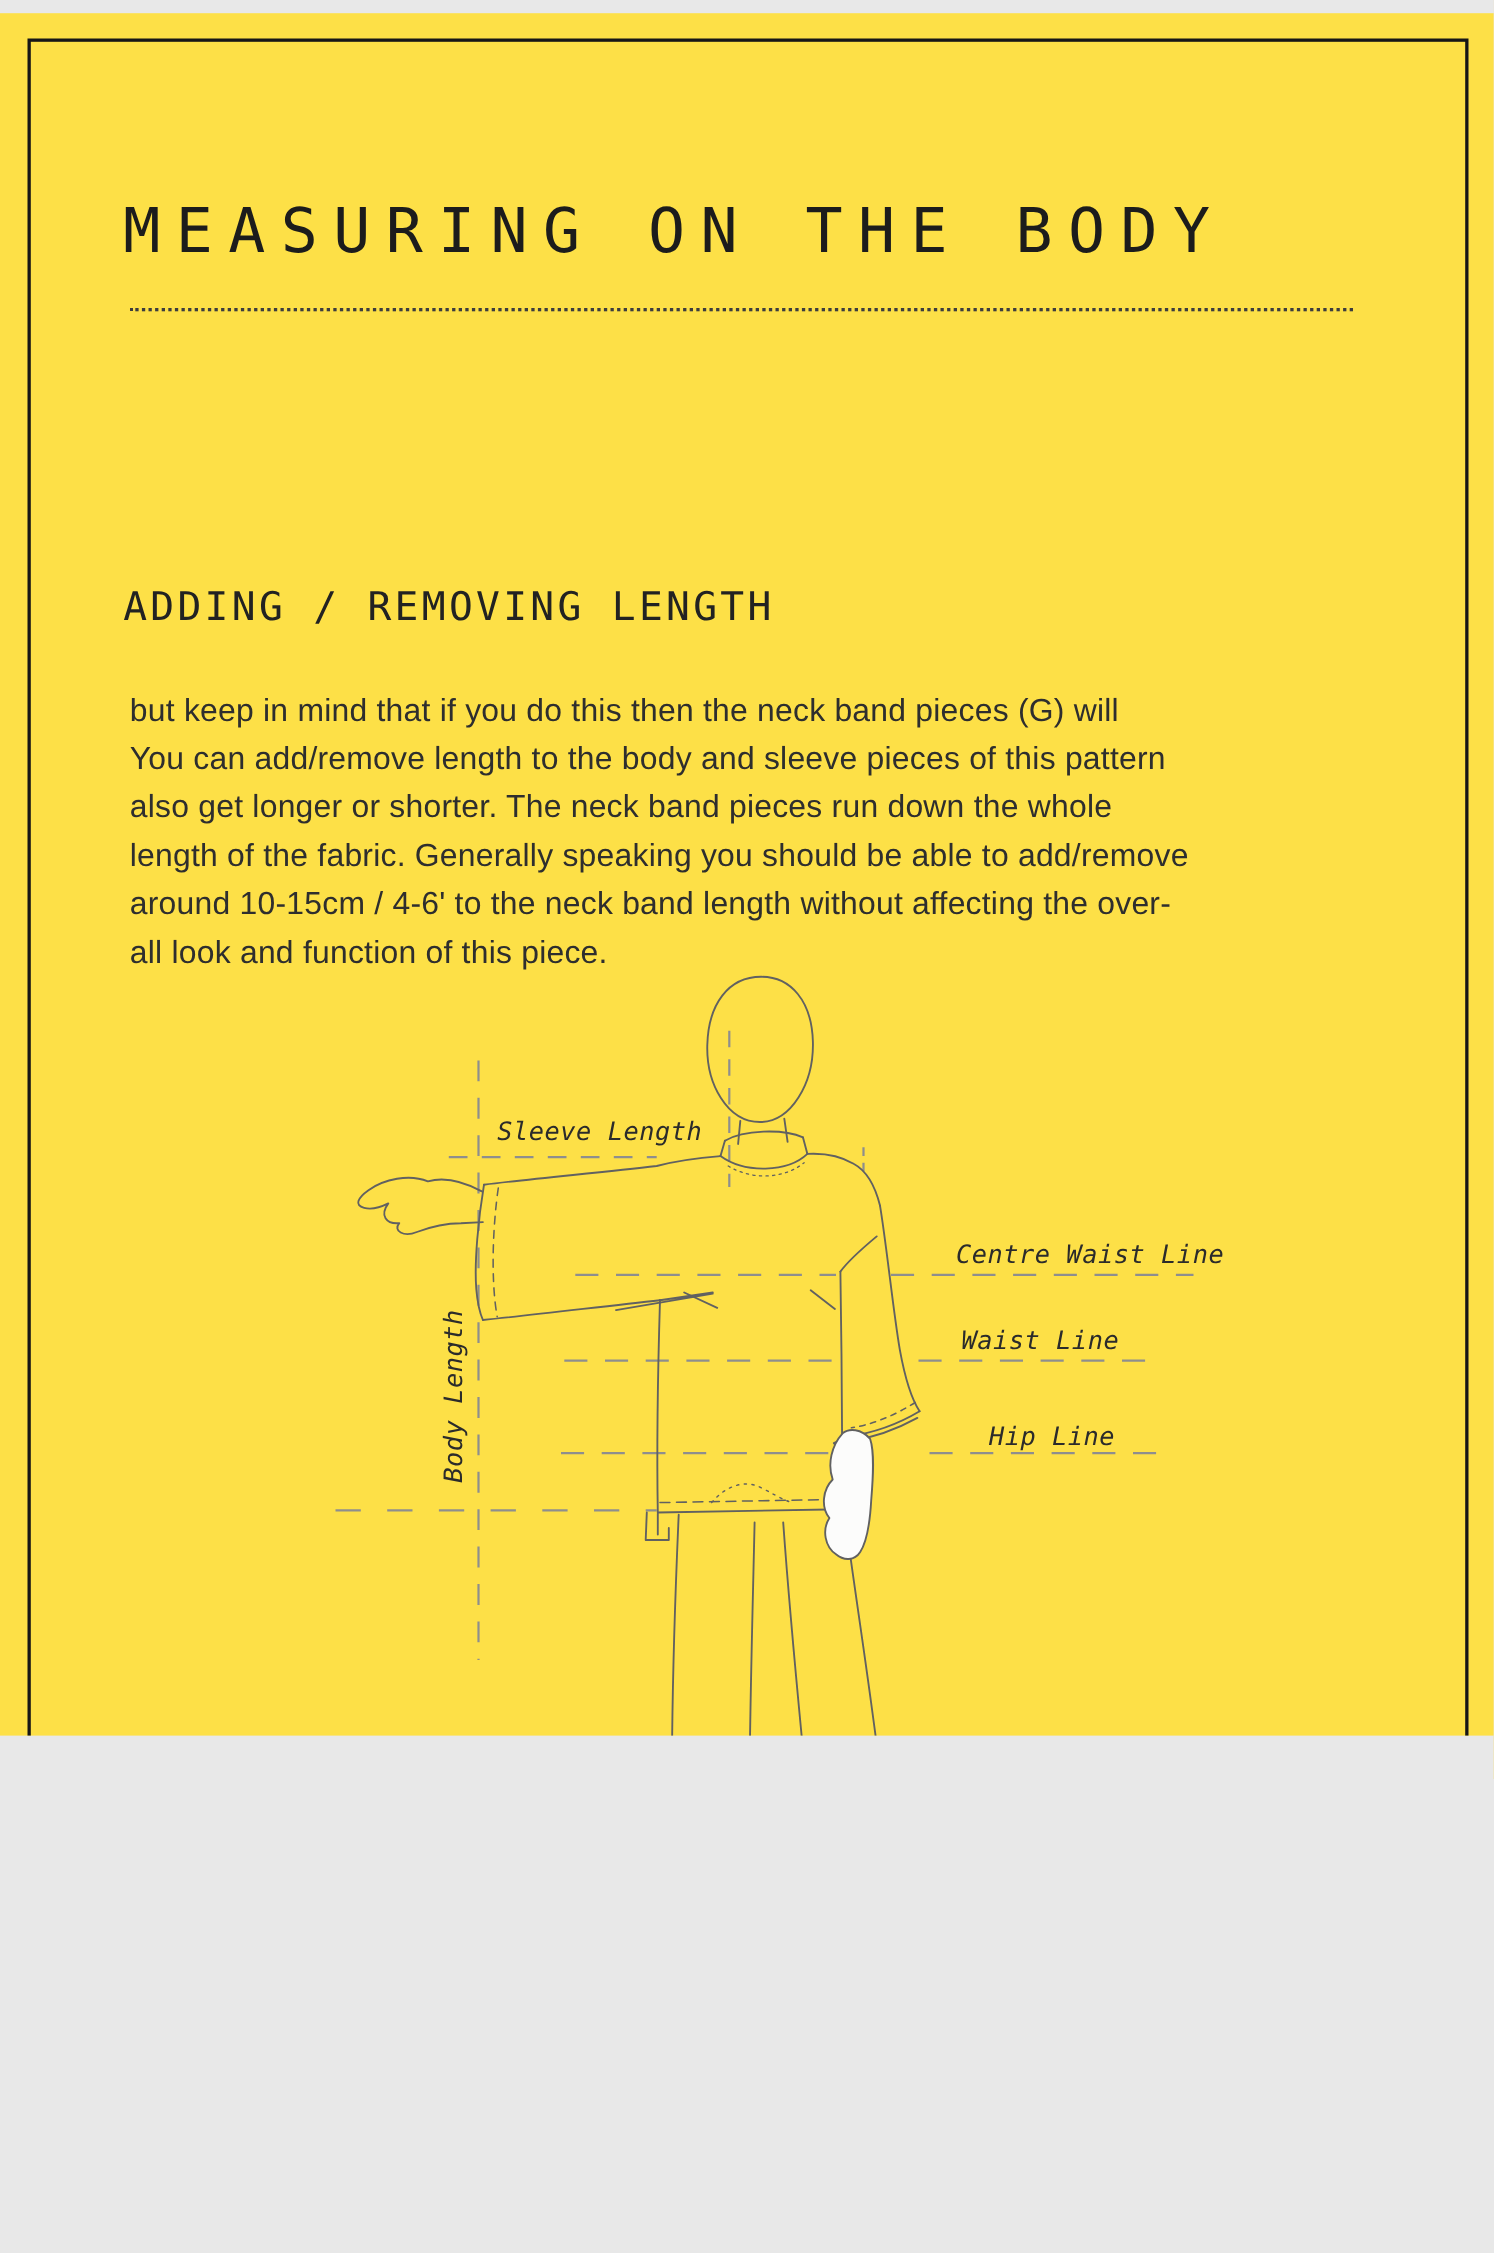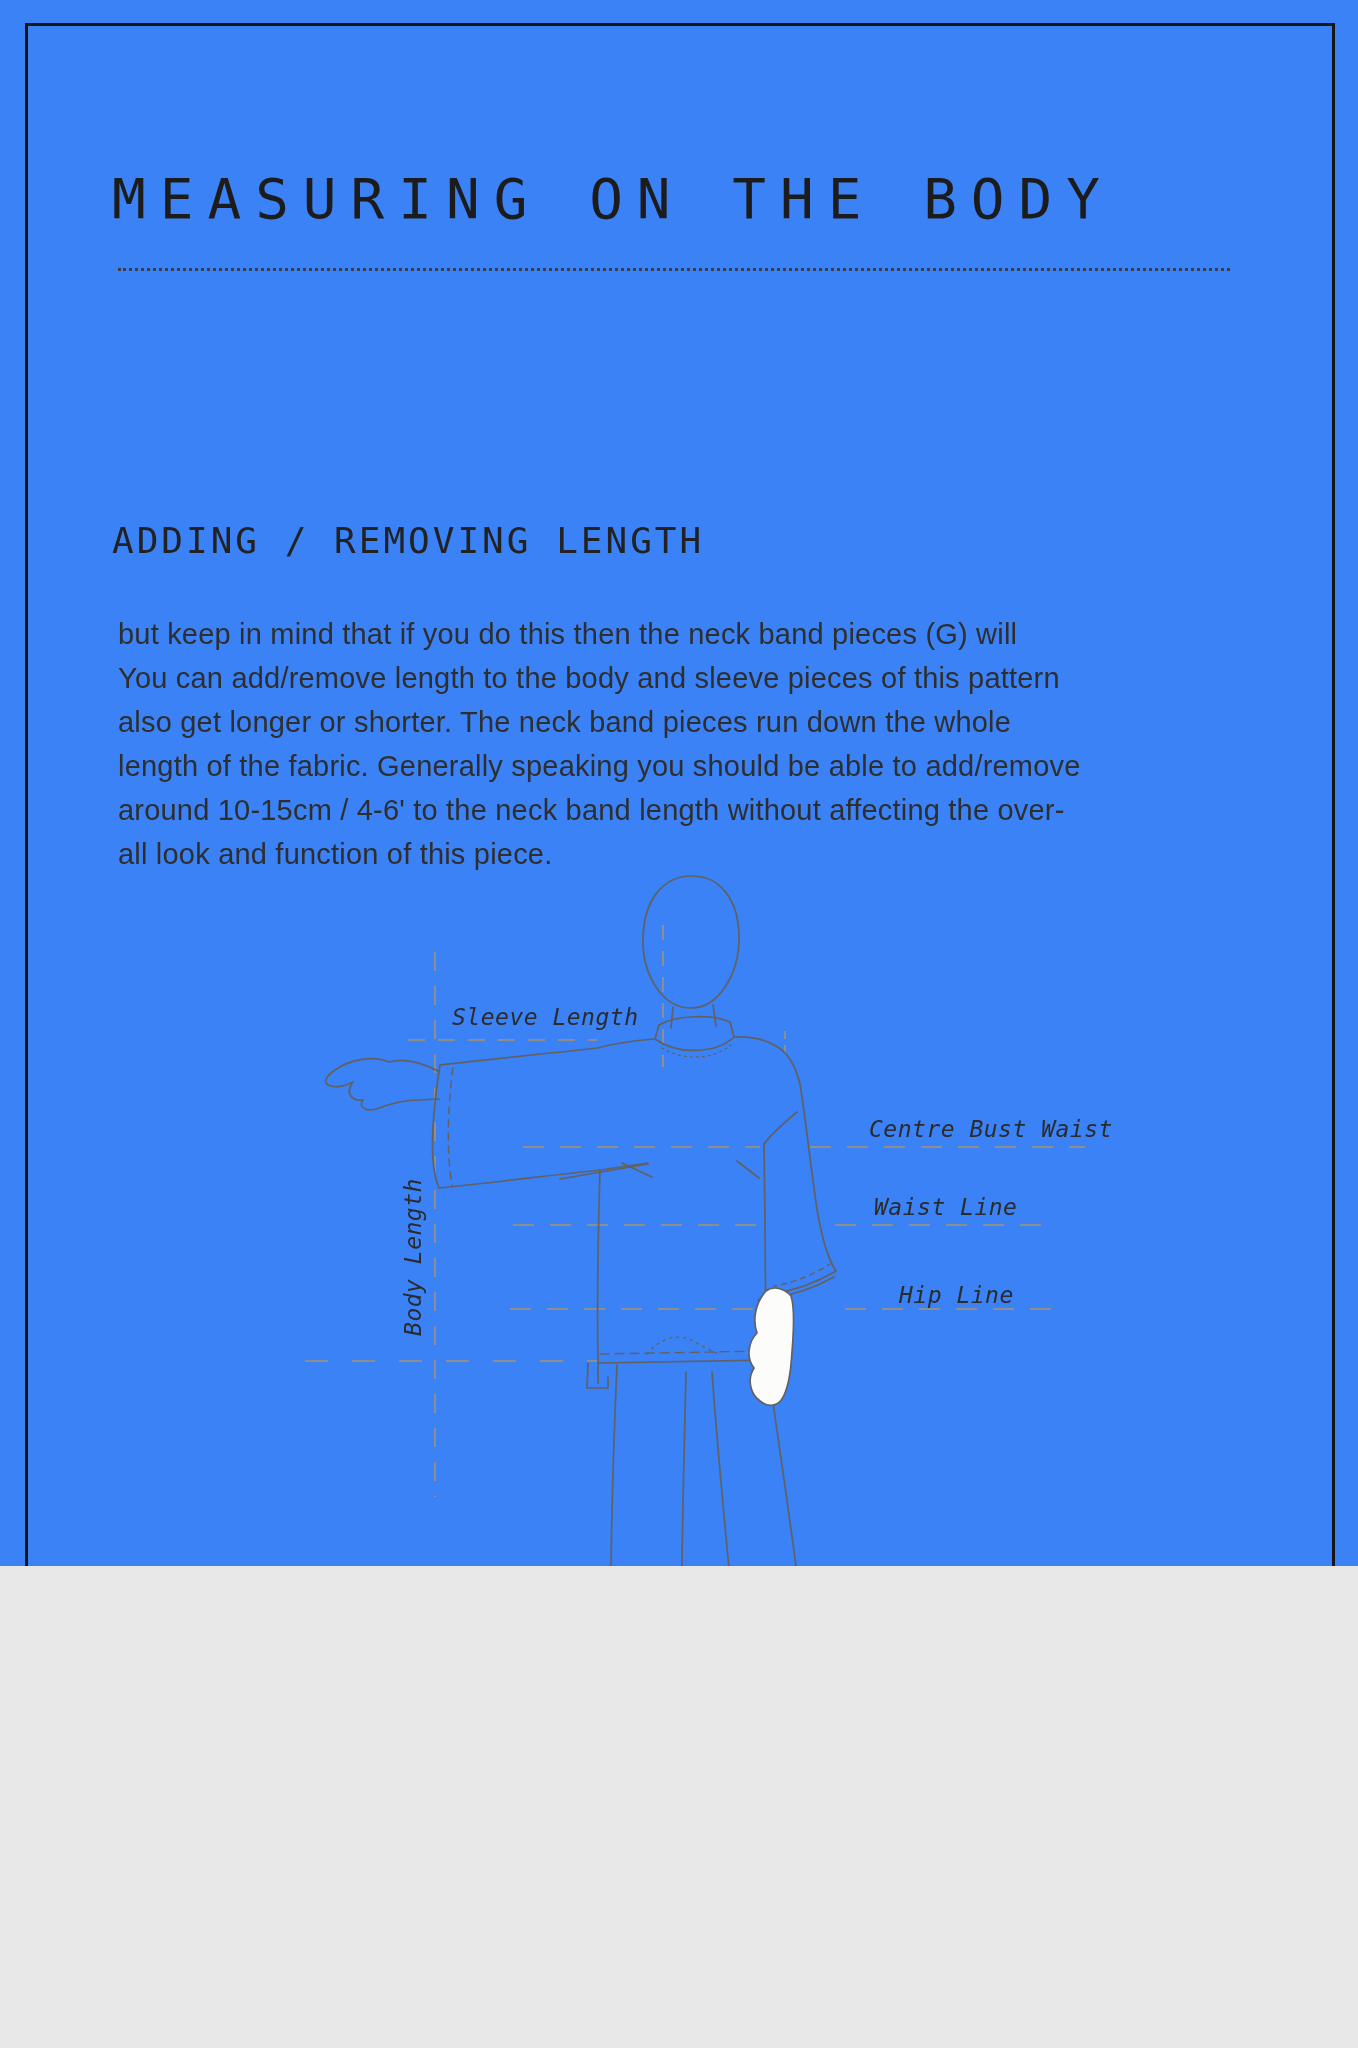--- a/index.html
+++ b/index.html
@@ -1,18 +1,18 @@
 <!DOCTYPE html>
 <html><head>
 <meta charset="utf-8">
 <style>
   html,body{margin:0;padding:0;background:#e8e8e8;}
   #page{
-    position:relative;width:1358px;height:1566px;background:#3b82f6;
-    overflow:hidden;font-family:"Liberation Sans",sans-serif;color:#2a2a2a;
+    position:relative;width:1358px;height:1566px;background:#fde047;
+    overflow:hidden;font-family:"Liberation Sans",sans-serif;color:#2a2a2a;margin-top:12px;
   }
   .frame{
     position:absolute;left:25px;top:23px;width:1304px;height:1990px;
     border:3px solid #161616;
   }
   .title{
     position:absolute;left:112px;top:166px;margin:0;
     font-family:"DejaVu Sans Mono",monospace;font-weight:normal;
     font-size:56px;letter-spacing:14px;color:#1c1c1c;white-space:nowrap;
   }
@@ -131,21 +131,21 @@
       <path d="M733,1646 L813,1646 M735,1658 L811,1658 M733,1646 L735,1658 M813,1646 L811,1658"></path>
       <path d="M742,1658 C736,1695 733,1727 739,1743 C744,1756 757,1760 769,1756 C781,1752 789,1743 789,1729 C789,1708 786,1684 784,1658"></path>
 
       <path d="M438,1071 C421,1062 403,1058 389,1062 C372,1055 349,1060 335,1070 C325,1077 322,1084 331,1086 C338,1088 347,1085 353,1082 C345,1093 351,1101 363,1100 C357,1107 367,1113 379,1108 C392,1103 407,1100 419,1100 L439,1099"></path>
 
       <path d="M766,1291 C756,1302 752,1319 757,1333 C748,1342 746,1358 754,1368 C747,1379 750,1394 760,1401 C767,1407 777,1407 782,1399 C789,1388 791,1370 792,1352 C794,1328 795,1308 791,1296 C783,1287 772,1286 766,1291 Z" fill="#fcfcfb"></path>
     </g>
   </svg>
 
   <div class="lbl lbl-sleeve">Sleeve Length</div>
-  <div class="lbl lbl-bust">Centre Bust Waist</div>
+  <div class="lbl lbl-bust">Centre Waist Line</div>
   <div class="lbl lbl-waist">Waist Line</div>
   <div class="lbl lbl-hip">Hip Line</div>
   <div class="lbl lbl-bodylen">Body Length</div>
 
   <div class="pagenum">5</div>
   <div class="brand">ZW TIE TOP</div>
 
 </div>
 
 </body></html>

